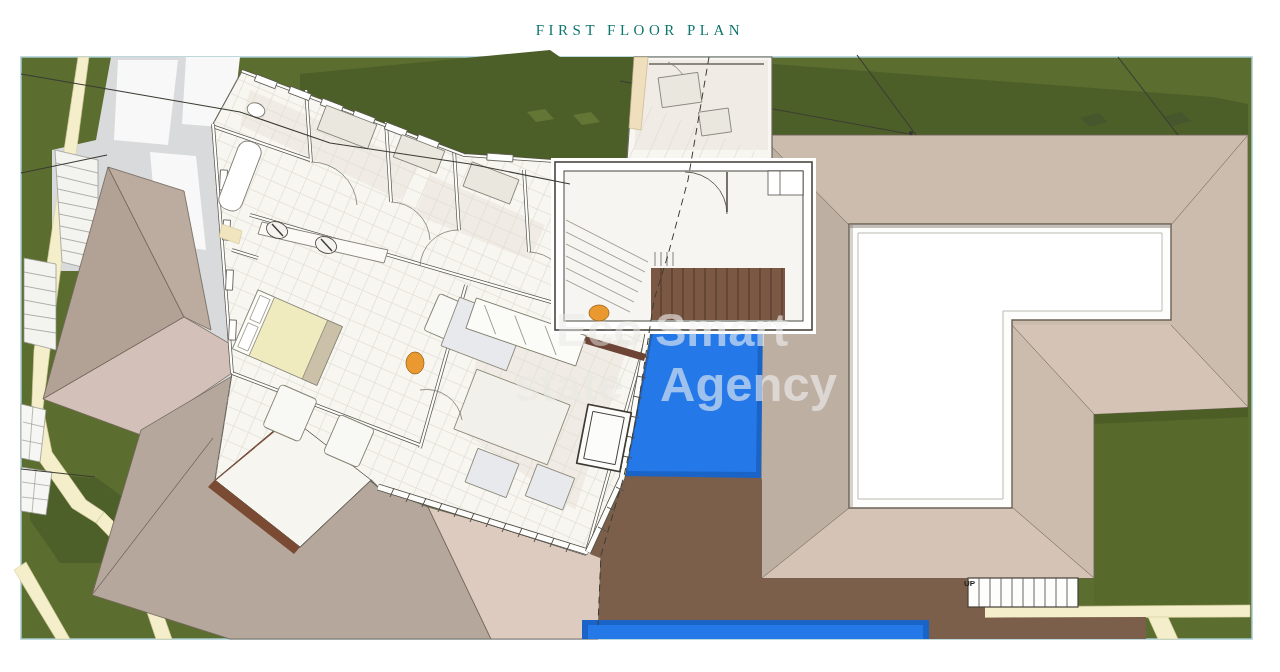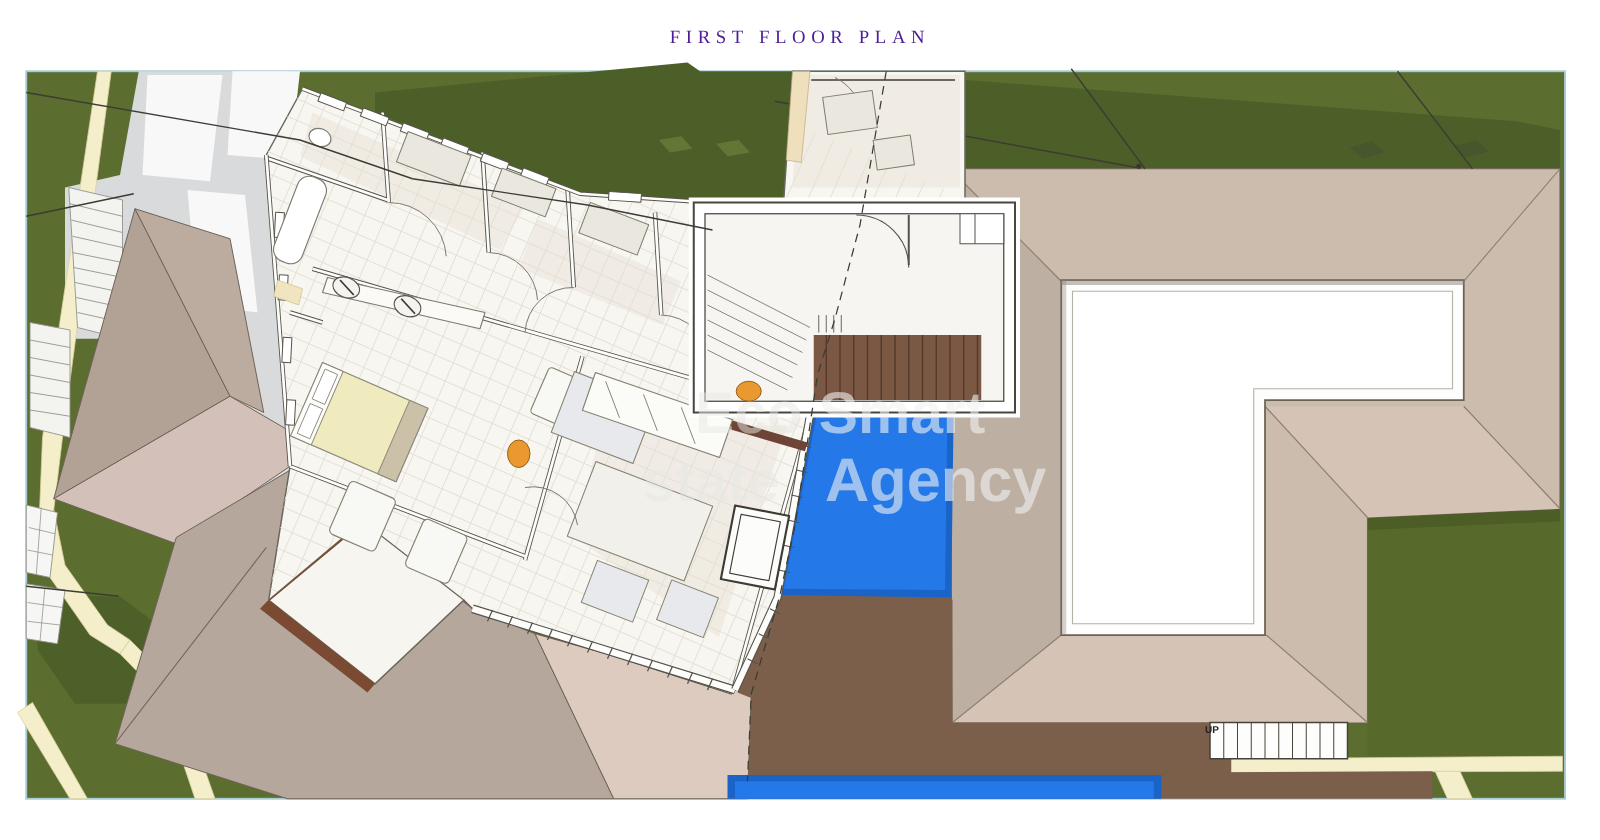--- a/index.html
+++ b/index.html
@@ -1,17 +1,17 @@
 <!DOCTYPE html>
 <html><head>
 <meta charset="utf-8">
 <style>
   html,body{margin:0;padding:0;background:#ffffff;width:1280px;height:672px;overflow:hidden;}
   .title{position:absolute;left:0;top:22px;width:1280px;text-align:center;
-    font-family:"Liberation Serif", serif;font-size:15px;letter-spacing:4.5px;color:#4c1d95;}
+    font-family:"Liberation Serif", serif;font-size:15px;letter-spacing:4.5px;color:#0f766e;}
   svg{position:absolute;left:0;top:0;}
 </style>
 </head>
 <body>
 <div class="title">FIRST FLOOR PLAN</div>
 <svg width="1280" height="672" viewBox="0 0 1280 672">
 
   <rect x="21" y="57" width="1231" height="582" fill="#5b6d2f" stroke="#a6cbd1" stroke-width="1.5"></rect>
 
   <polygon points="300,74 550,50 560,57 634,57 634,160 553,161 464,155 300,90" fill="#4d5f28"></polygon>

